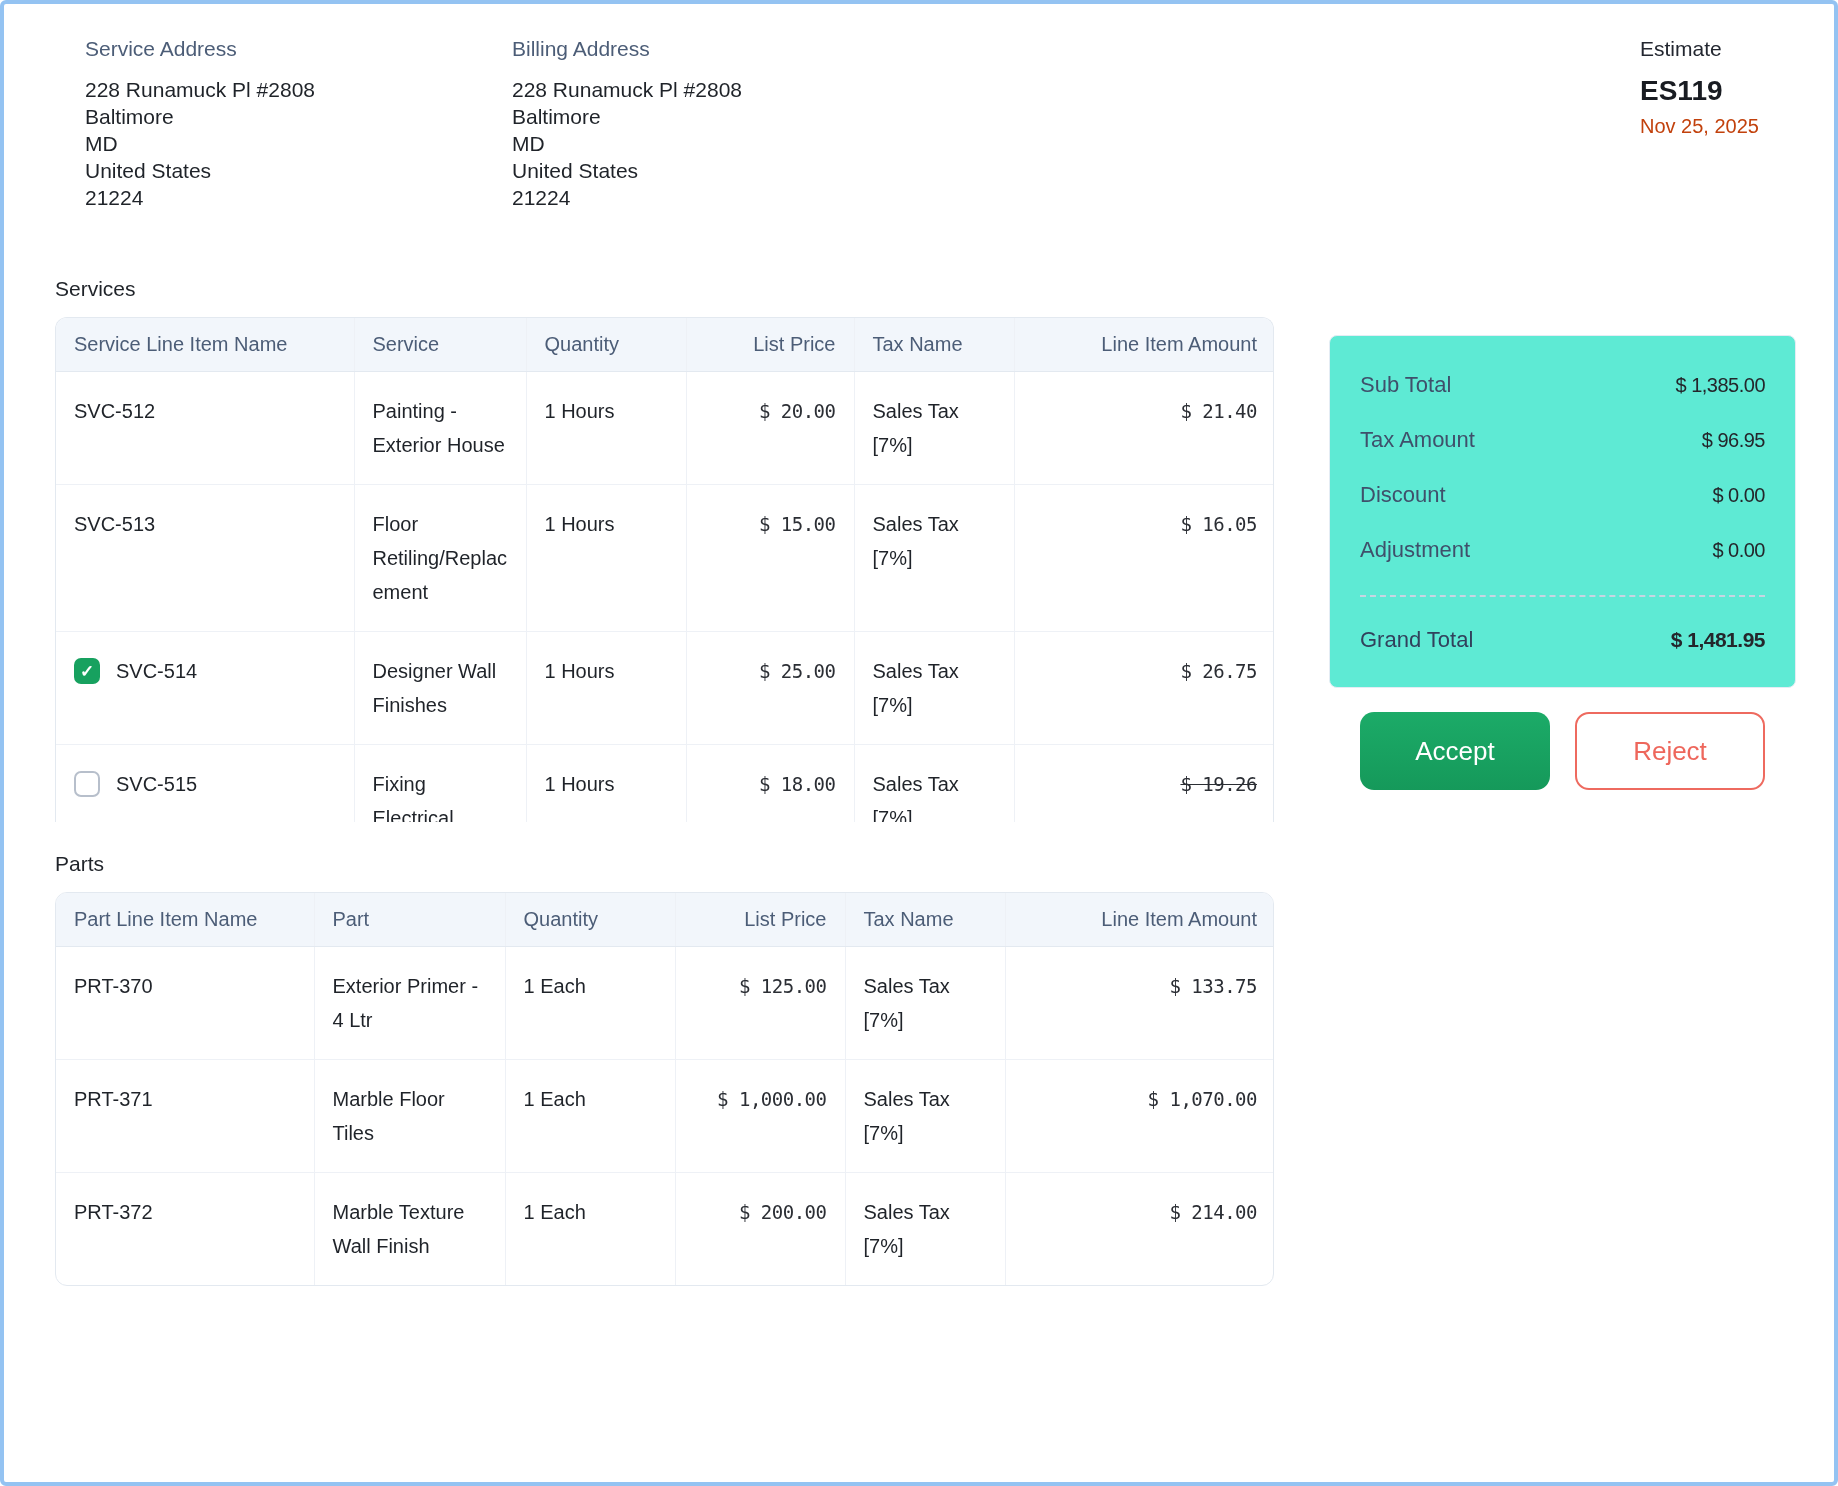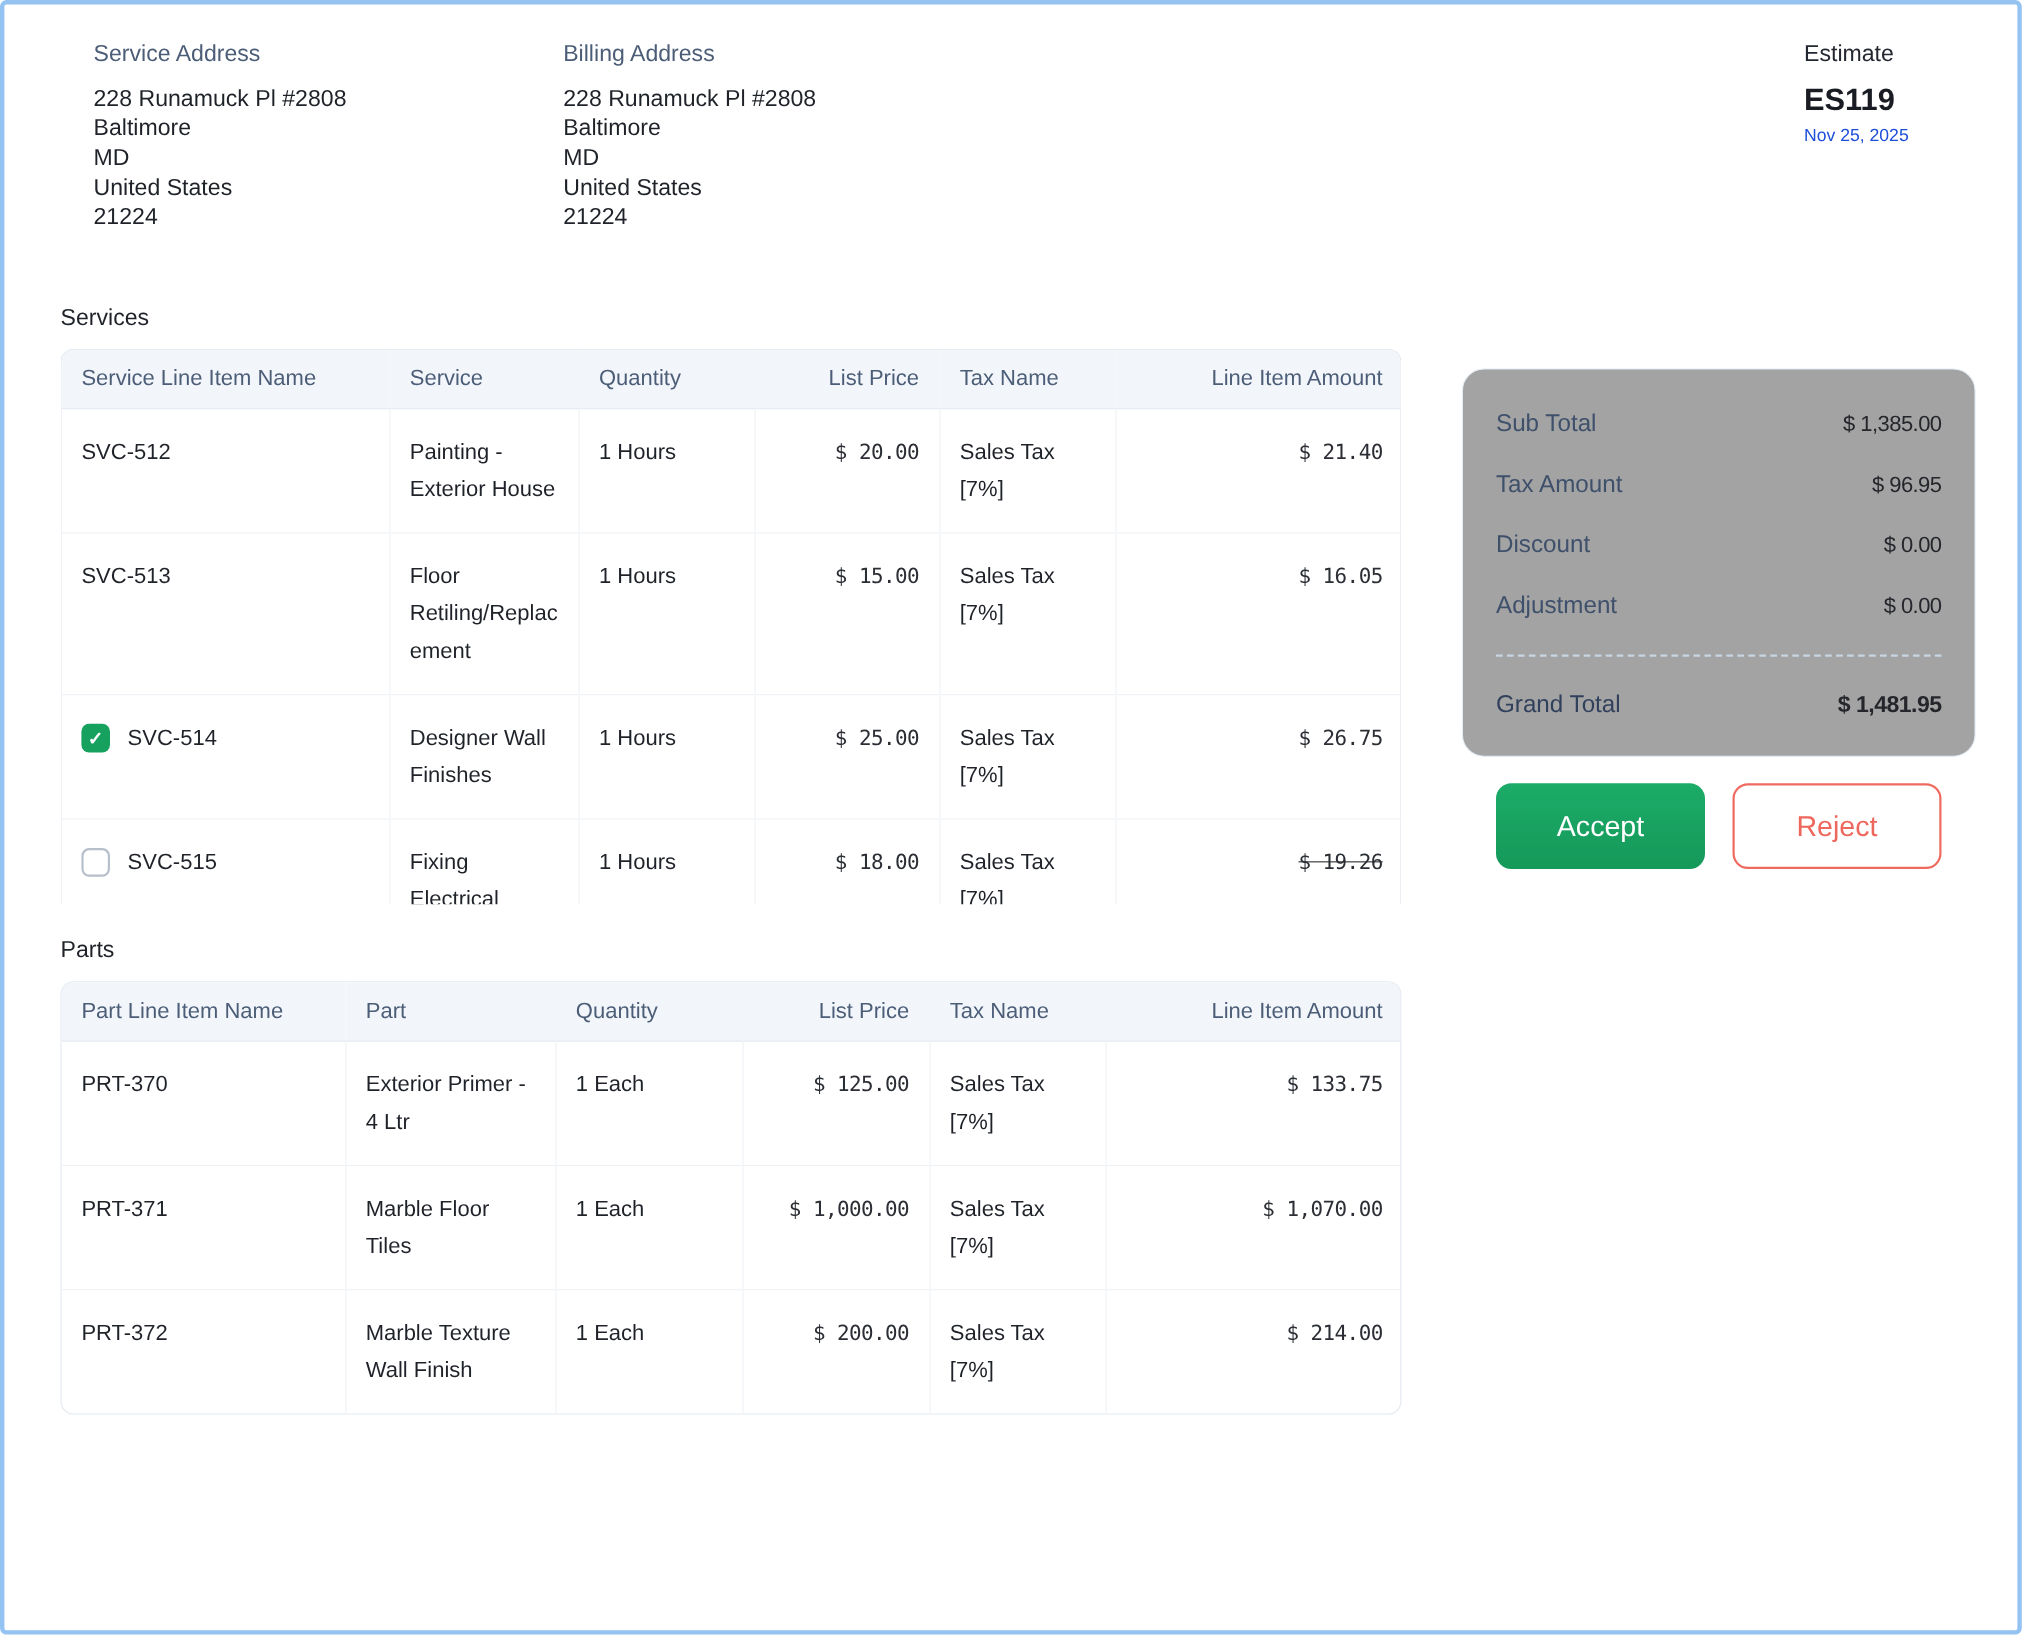--- a/index.html
+++ b/index.html
@@ -15,21 +15,21 @@
   .page { padding:33px 46px 0 51px; }
 
   
   .header { display:flex; align-items:flex-start;margin-left:30px; }
   .addr-block { width:427px; }
   .addr-label { font-size:21px; color:#4c5d77; margin-bottom:15px; }
   .addr-lines { font-size:21px; color:#1f2329; line-height:27px; }
   .estimate-block { margin-left:auto; padding-top:0; min-width:148px; }
   .estimate-title { font-size:21px; color:#232730; margin-bottom:14px; }
   .estimate-number { font-size:28px; font-weight:700; color:#191c22; margin-bottom:8px; }
-  .estimate-date { font-size:16px; color:#1d4ed8; }
+  .estimate-date { font-size:20px; color:#c2410c; }
 
   
   .main { display:flex; gap:55px; margin-top:66px; }
   .left-col { width:1219px; flex:none; }
   .right-col { width:467px; flex:none; padding-top:58px; }
 
   .section-heading { font-size:21px; color:#1f2329; font-weight:400; margin-bottom:16px; }
   .parts-heading { margin-top:30px; }
 
   
@@ -79,23 +79,23 @@
   .cb {
     flex:none; width:26px; height:26px; margin-top:4px;
     border-radius:7px; display:flex; align-items:center; justify-content:center;
     font-size:17px; line-height:1; cursor:pointer;
   }
   .cb-checked { background:#17a15f; color:#ffffff; font-weight:700; }
   .cb-unchecked { background:#ffffff; border:2px solid #b7bfcb; color:transparent; }
 
   
   .summary-card {
-    background:#a3a3a3;
+    background:#5eead4;
     border:1px solid #e4ecf4;
-    border-radius:20px;
+    border-radius:8px;
     padding:36px 30px 34px 30px;
   }
   .summary-row { display:flex; justify-content:space-between; align-items:baseline; margin-bottom:29px; }
   .summary-row:last-of-type { margin-bottom:0; }
   .summary-label { font-size:22px; color:#3f506b; }
   .summary-value {
     font-family:Liberation Sans, sans-serif;
     font-size:20px; color:#24262b; letter-spacing:-0.5px;
   }
   .summary-divider { border:none; border-top:2px dashed #c8d5e2; margin:32px 0 30px 0; }

